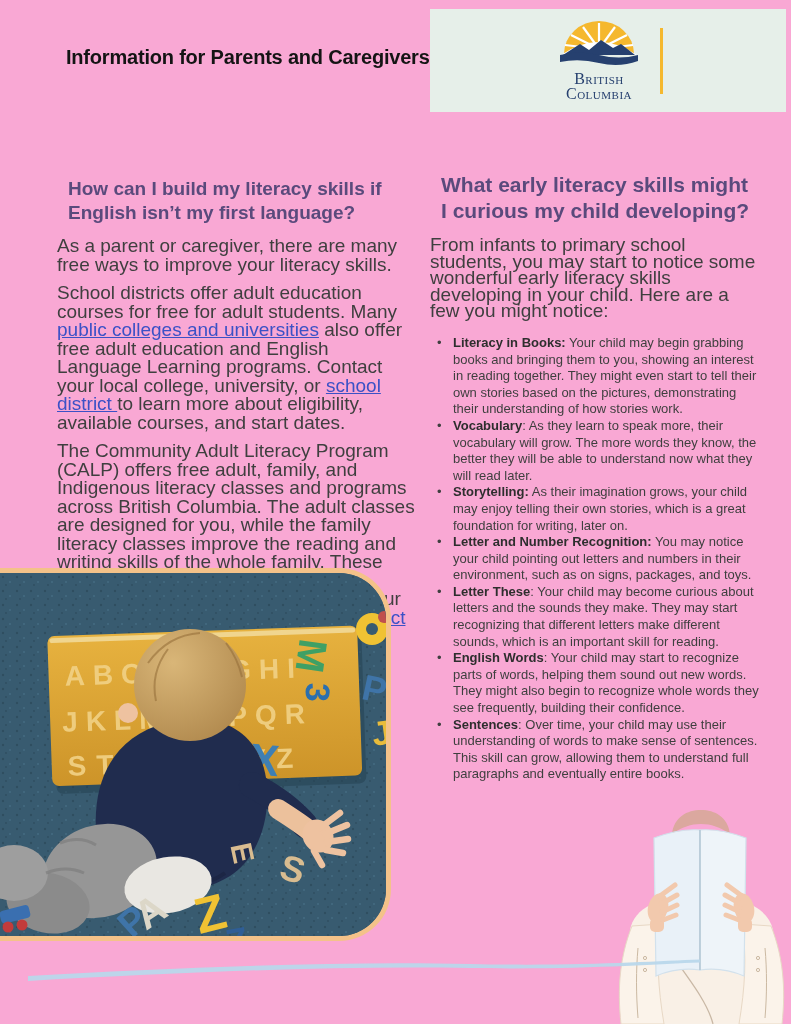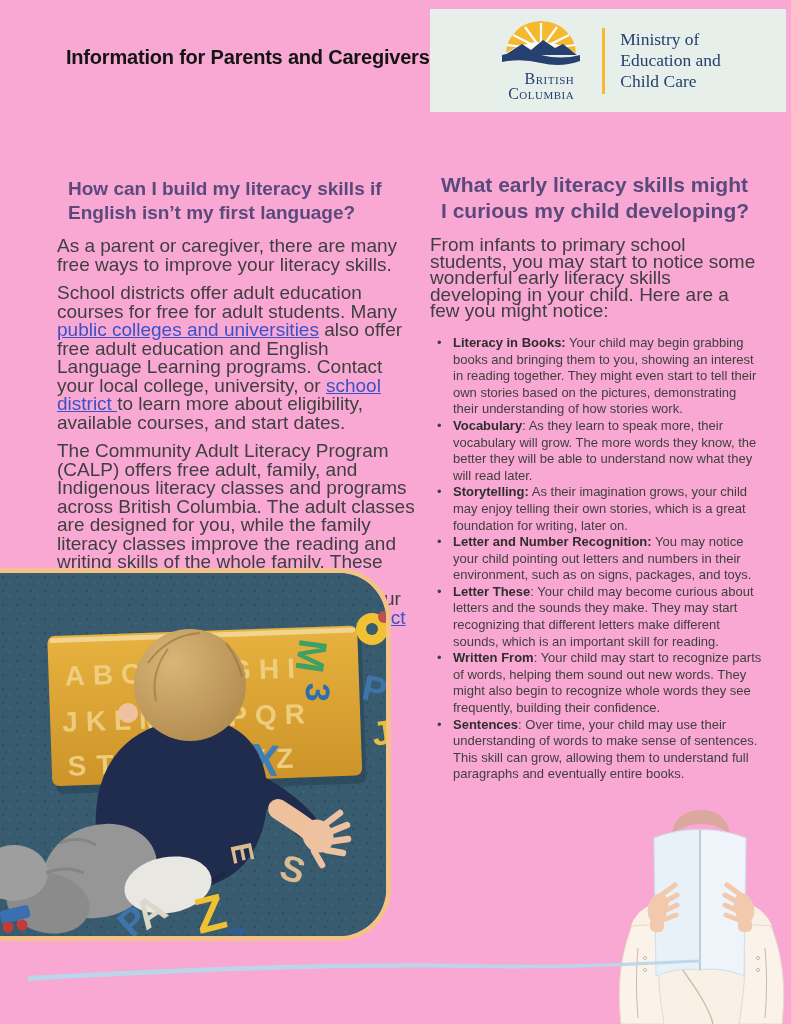--- a/index.html
+++ b/index.html
@@ -7,21 +7,21 @@
         font-family:"Liberation Sans", sans-serif;color:#3f3f3f;}
 
   
   .doc-title{position:absolute;left:66px;top:46px;margin:0;font-size:20px;font-weight:700;
              color:#141414;letter-spacing:-0.2px;}
   .logo-box{position:absolute;left:430px;top:9px;width:356px;height:103px;background:#e6efe9;
             display:flex;align-items:center;justify-content:center;gap:15px;}
   .bc-block{display:flex;flex-direction:column;align-items:center;}
   .bc-mark{display:block;}
   .bc-org{font-family:"Liberation Serif", serif;font-variant:small-caps;color:#26406f;
-          font-size:16px;line-height:15px;text-align:right;letter-spacing:0.5px;margin-top:2px;}
+          font-size:16px;line-height:15px;text-align:center;letter-spacing:0.5px;margin-top:2px;}
   .bc-org span{display:block;}
   .logo-divider{width:3px;height:66px;background:#f5b82e;}
   .ministry{font-family:"Liberation Serif", serif;color:#26406f;font-size:17.5px;line-height:21px;}
   .ministry div{white-space:nowrap;}
 
   
   .col-left{position:absolute;left:57px;top:166px;width:360px;}
   .col-right{position:absolute;left:430px;top:161px;width:332px;}
   h2{margin:11px;color:#5a4a7c;font-weight:700;}
   .col-left h2{font-size:19px;line-height:24px;margin-bottom:12px;}
@@ -67,44 +67,39 @@
         <path d="M8,34 Q46,8 84,34 Z" fill="#ffffff"></path>
         <path d="M10,34 L27,23 L36,29 L48,19 L60,27 L68,23 L82,34 Z" fill="#26406f"></path>
         <path d="M7,34 Q26,29 46,34 T85,34 L85,40 Q66,47 46,42 T7,41 Z" fill="#26406f"></path>
       </svg>
       <div class="bc-org">
         <span>British</span>
         <span>Columbia</span>
       </div>
     </div>
     <div class="logo-divider"></div>
-    <div class="ministry">
-      <div>Ministry of</div>
-      <div>Education and</div>
-      <div>Child Care</div>
-    </div>
   </div>
 
   <section class="col-left">
     <h2>How can I build my literacy skills if English isn’t my first language?</h2>
     <p>As a parent or caregiver, there are many free ways to improve your literacy skills.</p>
     <p><span>School districts offer adult education courses for free for adult students. Many</span><a class="link"> public colleges and universities</a><span> also offer free adult education and English Language Learning programs.  Contact your local college, university, or </span><a class="link">school district </a><span>to learn more about eligibility, available courses, and start dates.</span></p>
     <p><span>The Community Adult Literacy Program (CALP) offers free adult, family, and Indigenous literacy classes and programs across British Columbia. The adult classes are designed for you, while the family literacy classes improve the reading and writing skills of the whole family. These programs can help you support your child’s learning while also improving your own literacy and numeracy skills. </span><a class="link">Contact the program </a><span>closest to you for more information.</span></p>
   </section>
 
   <section class="col-right">
     <h2>What early literacy skills might I curious my child developing?</h2>
     <p class="intro">From infants to primary school students, you may start to notice some wonderful early literacy skills developing in your child. Here are a few you might notice:</p>
     <ul class="skill-list">
       <li><span class="marker">•</span><strong>Literacy in Books:</strong><span> Your child may begin grabbing books and bringing them to you, showing an interest in reading together. They might even start to tell their own stories based on the pictures, demonstrating their understanding of how stories work.</span></li>
       <li><span class="marker">•</span><strong>Vocabulary</strong><span>: As they learn to speak more, their vocabulary will grow. The more words they know, the better they will be able to understand now what they will read later.</span></li>
       <li><span class="marker">•</span><strong>Storytelling:</strong><span> As their imagination grows, your child may enjoy telling their own stories, which is a great foundation for writing, later on.</span></li>
       <li><span class="marker">•</span><strong>Letter and Number Recognition:</strong><span> You may notice your child pointing out letters and numbers in their environment, such as on signs, packages, and toys.</span></li>
       <li><span class="marker">•</span><strong>Letter These</strong><span>: Your child may become curious about letters and the sounds they make. They may start recognizing that different letters make different sounds, which is an important skill for reading.</span></li>
-      <li><span class="marker">•</span><strong>Written From</strong><span>: Your child may start to recognize parts of words, helping them sound out new words. They might also begin to recognize whole words they see frequently, building their confidence.</span></li>
+      <li><span class="marker">•</span><strong>English Words</strong><span>: Your child may start to recognize parts of words, helping them sound out new words. They might also begin to recognize whole words they see frequently, building their confidence.</span></li>
       <li><span class="marker">•</span><strong>Sentences</strong><span>: Over time, your child may use their understanding of words to make sense of sentences. This skill can grow, allowing them to understand full paragraphs and eventually entire books.</span></li>
     </ul>
   </section>
 
   <div class="photo">
     <svg width="386" height="363" viewBox="0 0 386 363">
       <defs>
         <linearGradient id="wood" x1="0" y1="0" x2="0" y2="1">
           <stop offset="0" stop-color="#e7b23f"></stop>
             <stop offset="1" stop-color="#cd9429"></stop>

